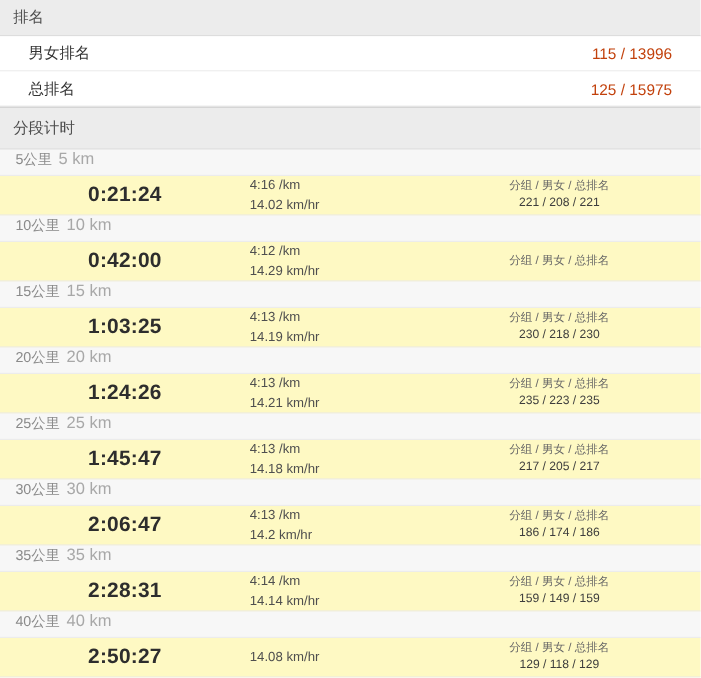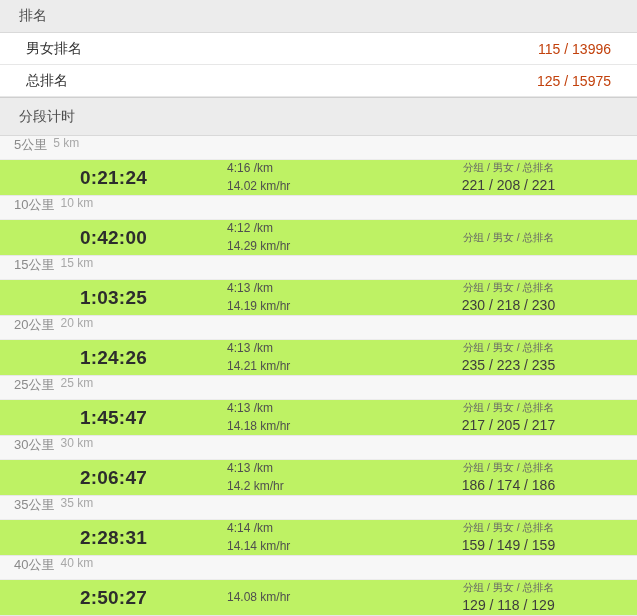--- a/index.html
+++ b/index.html
@@ -12,21 +12,21 @@
   }
   .page { width: 637px; }
 
   
   .section-header {
     background: #ececec;
     border-bottom: 1px solid #d9d9d9;
     height: 33px;
     display: flex;
     align-items: center;
-    padding: 0 19px;
+    padding: 0 12px;
     font-size: 14px;
     color: #4d4d4d;
   }
   .section-header.tall {
     height: 39px;
     border-top: 1px solid #cfcfcf;
   }
 
   
   .rank-row {
@@ -43,28 +43,28 @@
 
   
   .split-subheader {
     background: #f7f7f7;
     height: 24px;
     display: flex;
     padding: 0 14px;
     border-bottom: 1px solid #ececec;
   }
   .split-name { font-size: 13px; color: #8a8a8a; margin-right: 6px; }
-  .split-dist { font-size: 12px; color: #a8a8a8; }
+  .split-dist { font-size: 15px; color: #a8a8a8; }
 
   
   .split-data {
     display: flex;
     align-items: center;
     height: 36px;
-    background: #bef264;
+    background: #fef9c3;
     border-bottom: 1px solid #e7e7e7;
   }
   .col-time {
     flex: 0 0 227px;
     text-align: center;
     font-size: 19px;
     font-weight: bold;
     color: #2d2d2d;
     letter-spacing: 0.2px;
   }
@@ -77,21 +77,21 @@
   }
   .col-ranks {
     flex: 1 1 auto;
     text-align: center;
     font-size: 11px;
     color: #4f4f4f;
     line-height: 1.45;
     padding-right: 20px;
   }
   .col-ranks .ranks-caption { font-size: 10.5px; color: #666; }
-  .col-ranks .ranks-values { font-size: 14px; color: #3d3d3d; }
+  .col-ranks .ranks-values { font-size: 11px; color: #3d3d3d; }
 </style>
 </head>
 <body>
 
 <div class="page">
 
   <section>
     <div class="section-header">
       <span>排名</span>
     </div>

